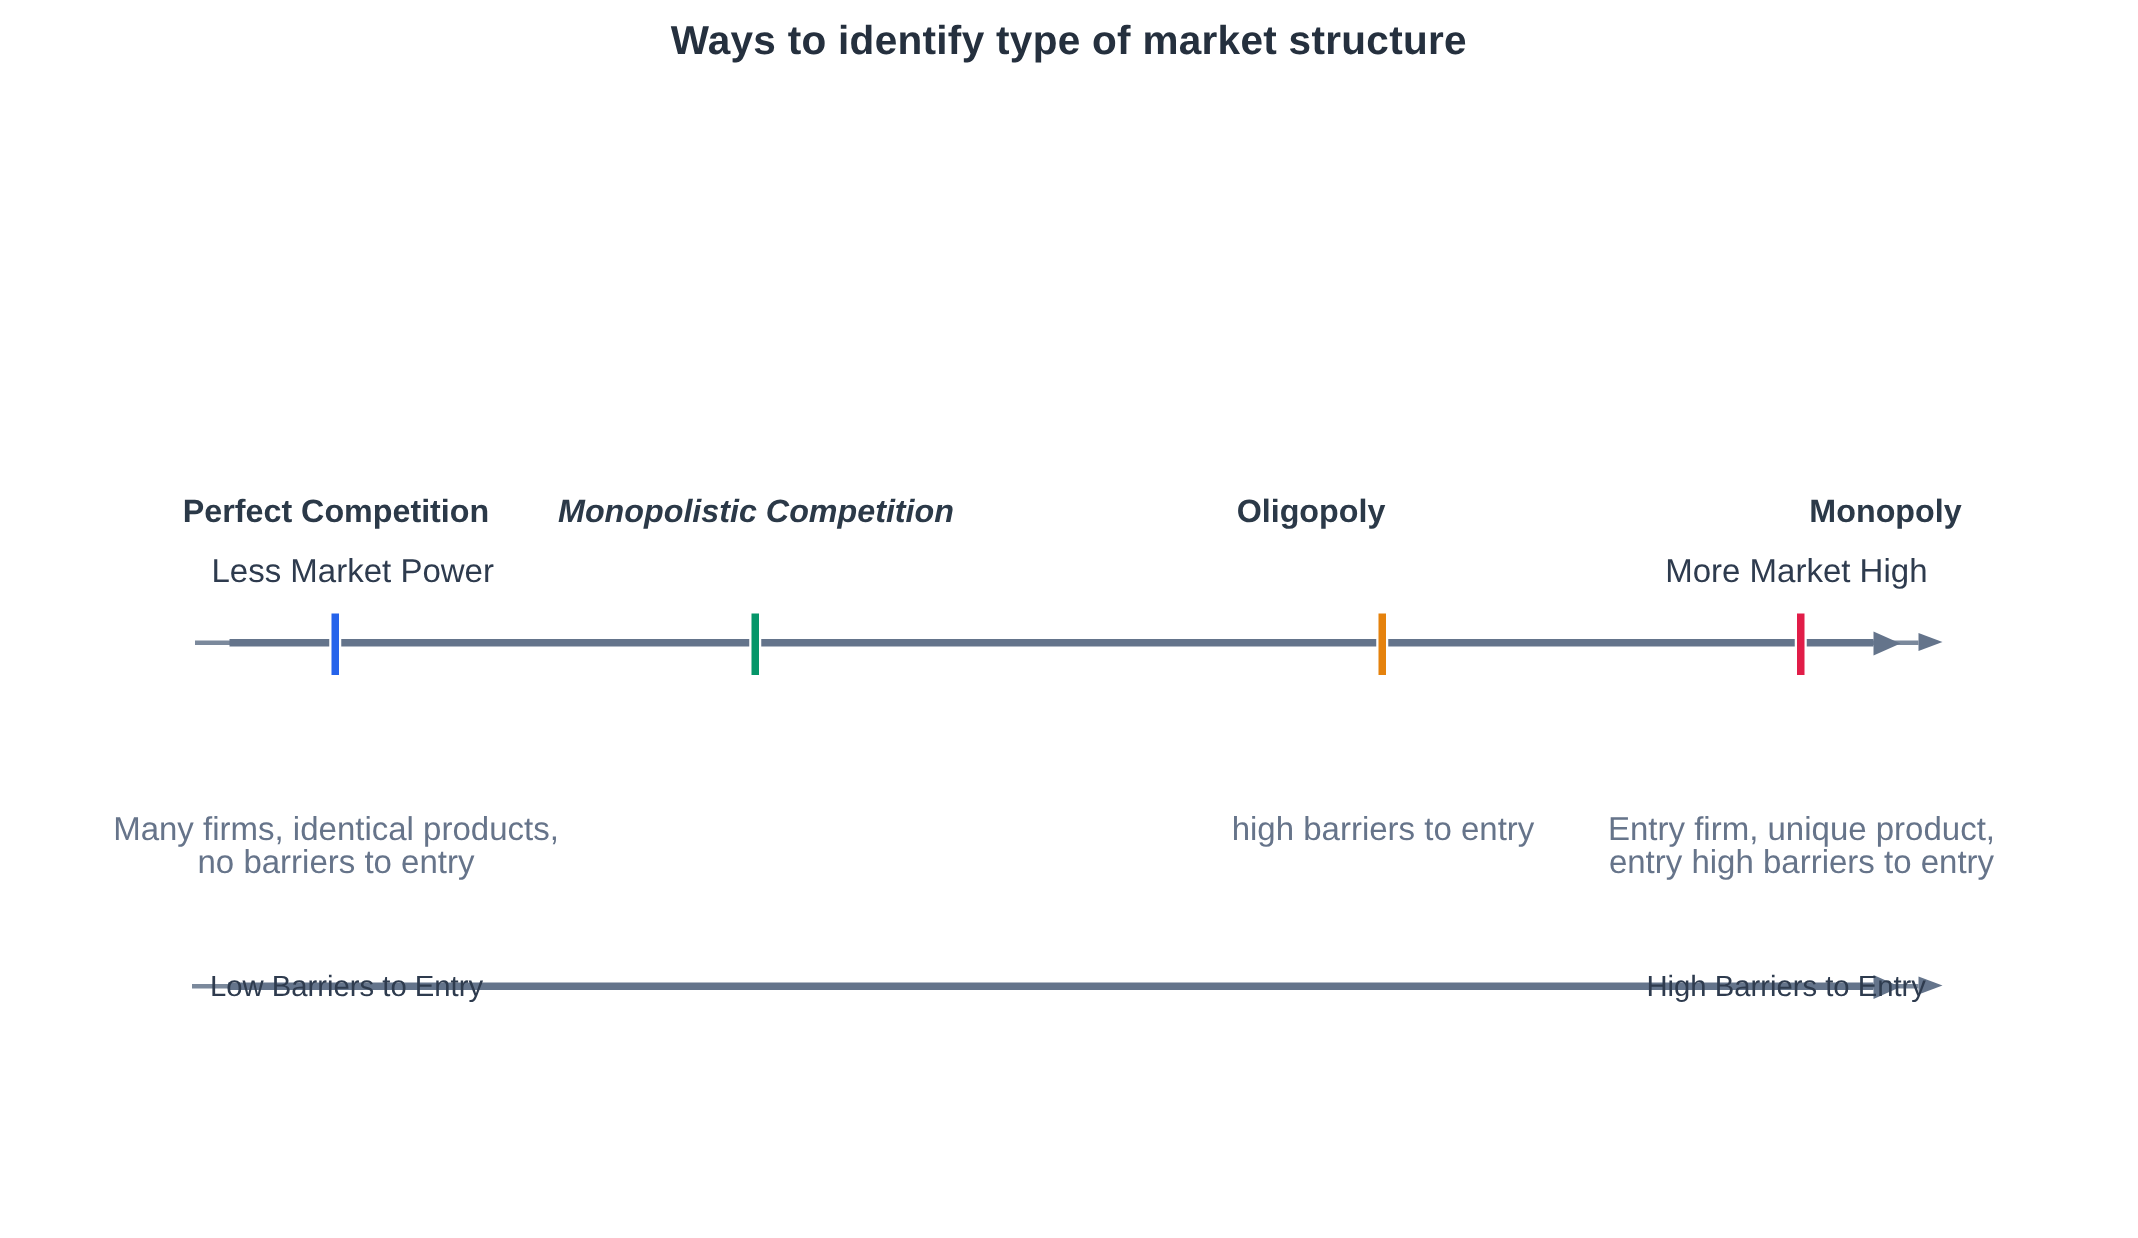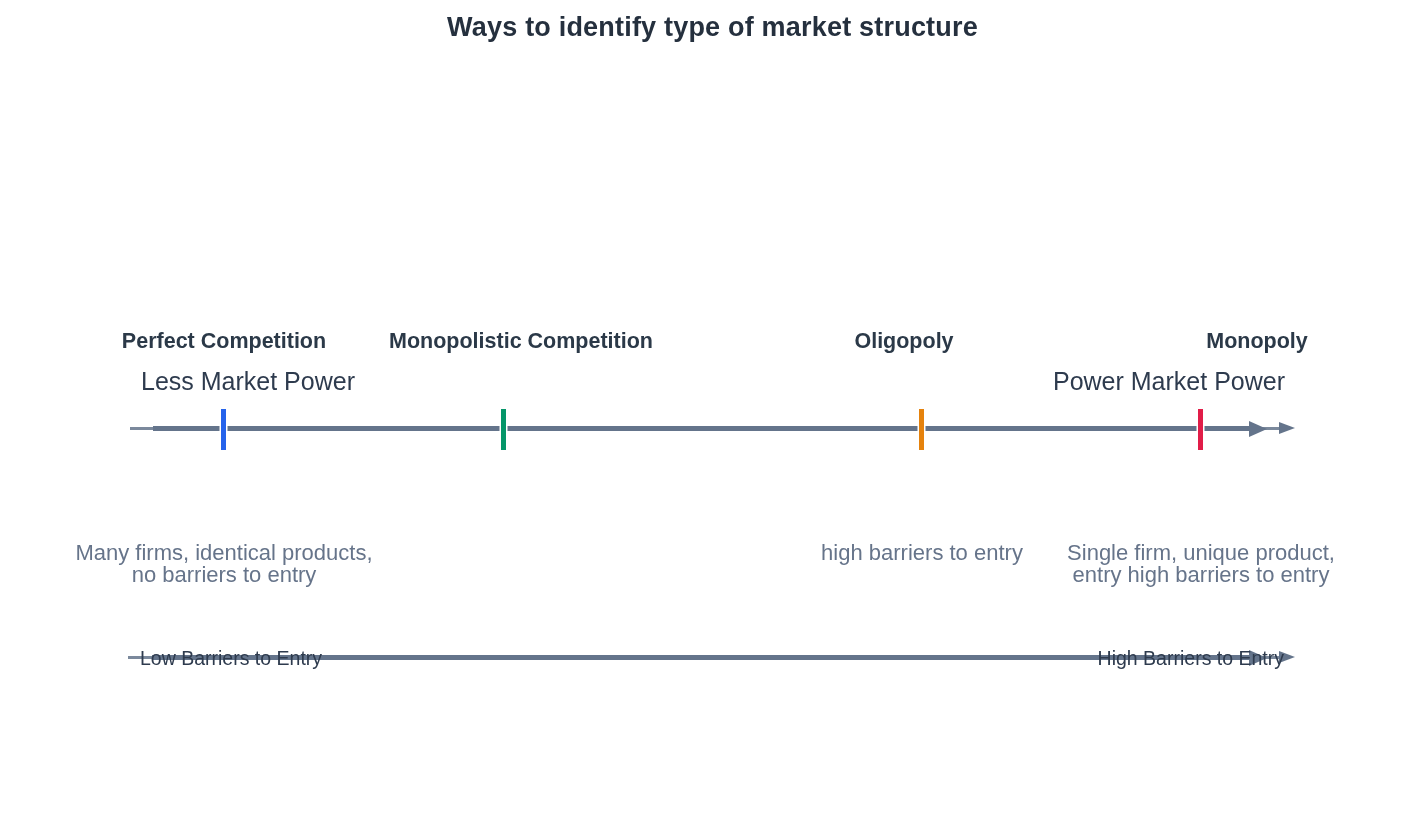--- a/index.html
+++ b/index.html
@@ -74,21 +74,21 @@
     line-height: 26px;
     color: var(--label-text);
     white-space: nowrap;
     background: #ffffff;
     padding: 0 6px;
     text-align: center;
   }
 
   .power-label {
     top: 369px;
-    font-size: 25px;
+    font-size: 22px;
     line-height: 24px;
     color: var(--power-text);
     white-space: nowrap;
   }
 
   .desc {
     top: 542px;
     transform: translateX(-50%);
     font-size: 22px;
     line-height: 22px;
@@ -118,36 +118,36 @@
   <div class="abs arrowhead-small" style="left:1279px; top:422px;"></div>
   <div class="abs shaft-thick" style="left:153px; top:426px; width:1096px;"></div>
   <div class="abs arrowhead-big" style="left:1249px; top:421px;"></div>
 
   <div class="abs tick" style="left: 221px; background: rgb(37, 99, 235);"></div>
   <div class="abs tick" style="left: 501px; background: rgb(5, 150, 105);"></div>
   <div class="abs tick" style="left: 919px; background: rgb(229, 130, 13);"></div>
   <div class="abs tick" style="left: 1198px; background: rgb(225, 29, 72);"></div>
 
   <div class="abs struct-label" style="left:224px;">Perfect Competition</div>
-  <div class="abs struct-label" style="left:521px;">Monopolistic Competition</div>
-  <div class="abs struct-label" style="left:904px;">Oligopoly</div>
+  <div class="abs struct-label" style="left:504px;font-style:italic;">Monopolistic Competition</div>
+  <div class="abs struct-label" style="left:874px;">Oligopoly</div>
   <div class="abs struct-label" style="left:1257px;">Monopoly</div>
 
   <div class="abs power-label" style="left:141px;">Less Market Power</div>
-  <div class="abs power-label" style="right:140px; text-align:right;">Power Market Power</div>
+  <div class="abs power-label" style="right:140px; text-align:right;">More Market High</div>
 
   <div class="abs desc" style="left:224px;">
     <div>Many firms, identical products,</div>
     <div>no barriers to entry</div>
   </div>
   <div class="abs desc" style="left:922px;">
     <div>high barriers to entry</div>
   </div>
   <div class="abs desc" style="left:1201px;">
-    <div>Single firm, unique product,</div>
+    <div>Entry firm, unique product,</div>
     <div>entry high barriers to entry</div>
   </div>
 
   <div class="abs shaft-thin" style="left:128px; top:656px; width:1151px;"></div>
   <div class="abs arrowhead-small" style="left:1279px; top:651px;"></div>
   <div class="abs shaft-thick" style="left:152px; top:655px; width:1097px;"></div>
   <div class="abs arrowhead-big" style="left:1249px; top:650px;"></div>
 
   <div class="abs barrier-label" style="left:140px;">Low Barriers to Entry</div>
   <div class="abs barrier-label" style="right:141px; text-align:right;">High Barriers to Entry</div>

